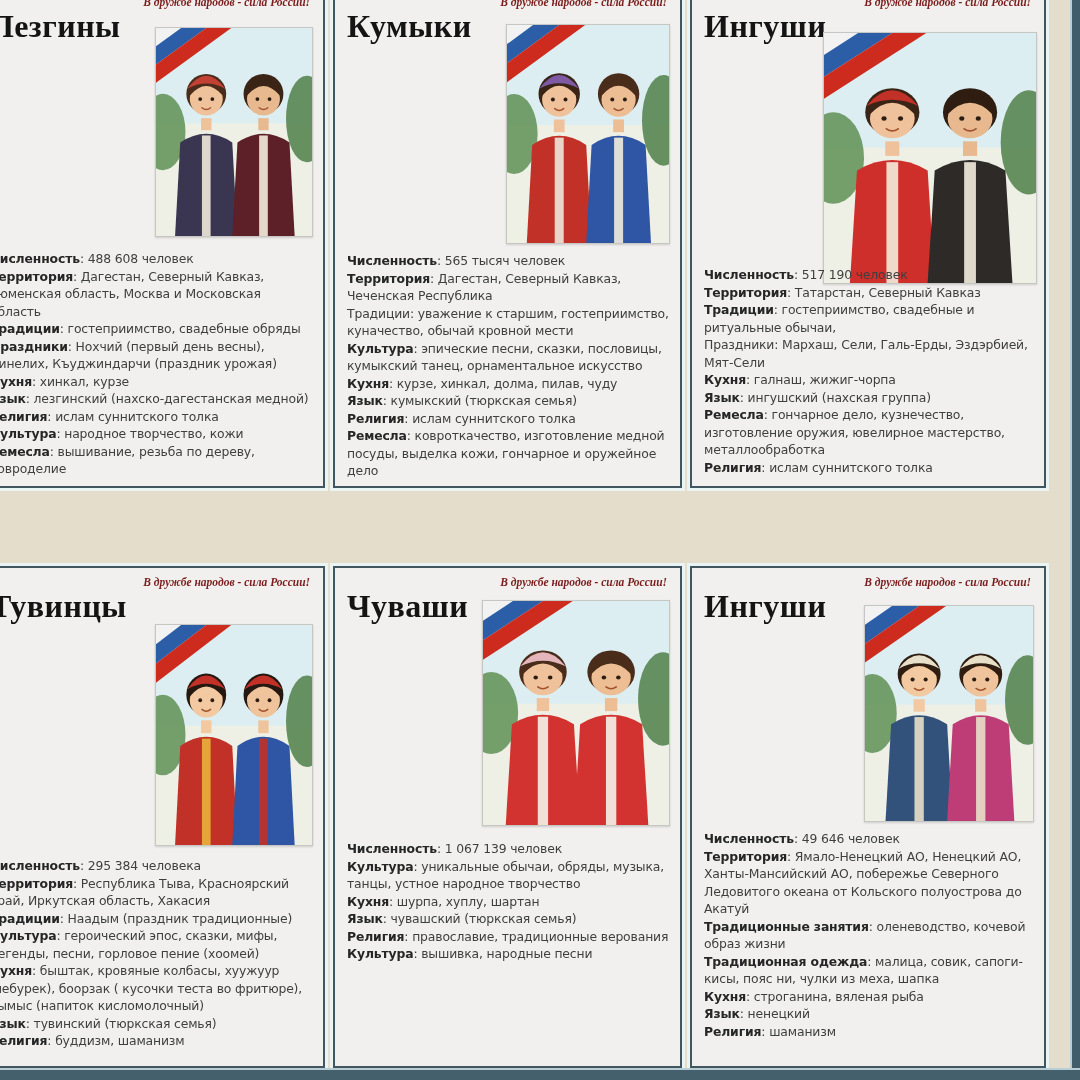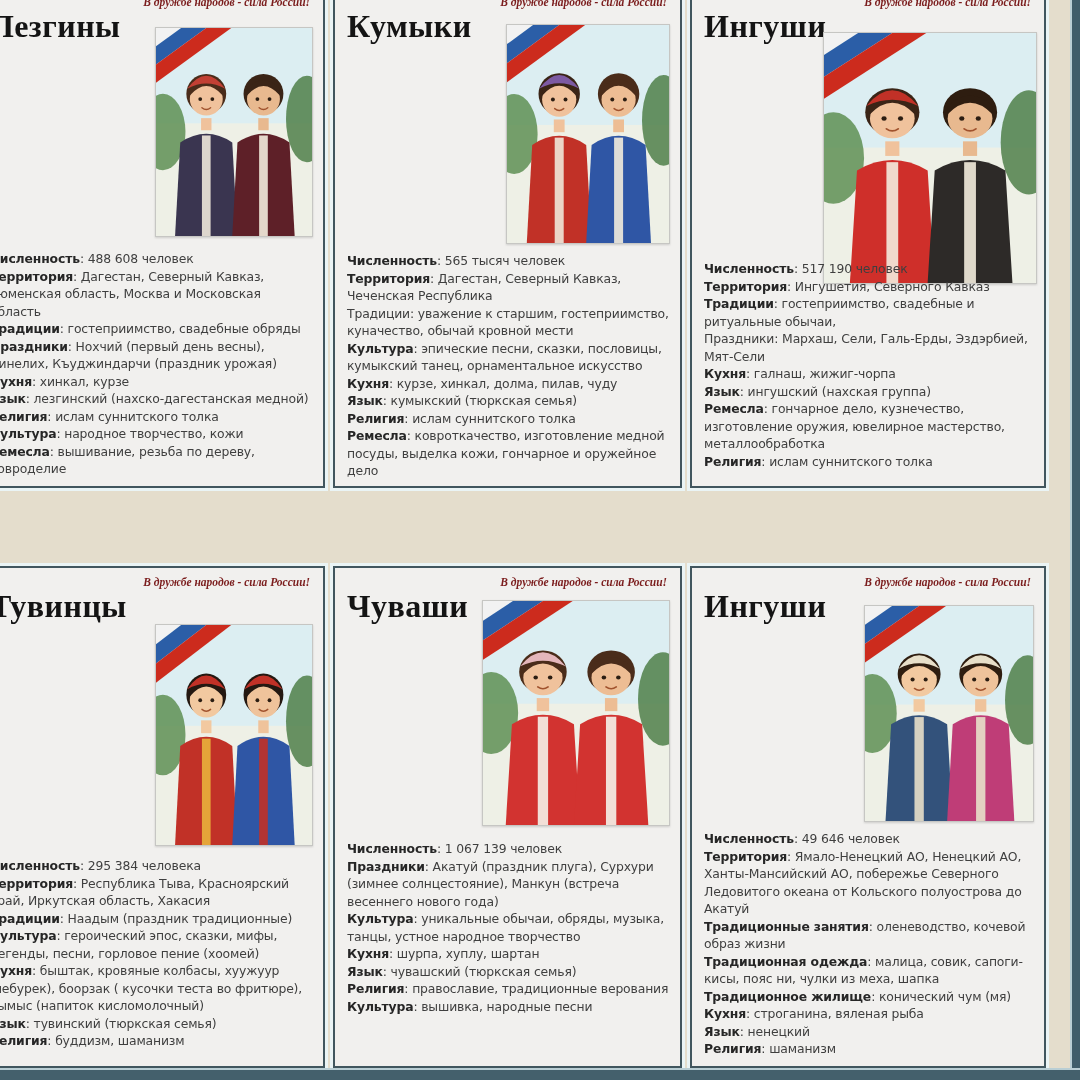--- a/index.html
+++ b/index.html
@@ -41,21 +41,21 @@
   .card-3 .photo{top:56px;width:156px;height:220px}
   .card-4 .photo{top:32px;width:186px;height:224px}
   .card-5 .photo{top:37px;width:168px;height:215px}
 
   .text{
     position:absolute;left:12px;right:10px;
     font-size:12.4px;line-height:17.5px;color:#3f3f3f;letter-spacing:-.15px;
   }
   .card-0 .text{top:262px}
   .card-1 .text{top:264px}
-  .card-2 .text{top:272px}
+  .card-2 .text{top:278px}
   .card-3 .text{top:289px}
   .card-4 .text{top:272px}
   .card-5 .text{top:262px}
   .field{margin:0;}
   .field b{color:#262626;font-weight:bold;}
 
   .edge-right{
     position:absolute;top:0;right:0;width:8px;height:1080px;
     background:#3f5d6a;border-left:2px solid #b9ced4;
   }
@@ -212,21 +212,21 @@
             <circle cx="124" cy="82" r="19" fill="#e8b98f"></circle>
             <path d="M 105 78 Q 124 56 143 78 L 143 70 Q 124 50 105 70 Z" fill="#2e1d10"></path>
             <circle cx="117" cy="82" r="2.2" fill="#2b1d12"></circle>
             <circle cx="131" cy="82" r="2.2" fill="#2b1d12"></circle>
             <path d="M 119 92 Q 124 96 129 92" stroke="#a0522d" stroke-width="1.6" fill="none" stroke-linecap="round"></path>
           </g>
         </svg>
       </div>
       <div class="text">
         <p class="field"><b>Численность</b><span>: 517 190 человек</span></p>
-        <p class="field"><b>Территория</b><span>: Ингушетия, Северного Кавказ</span></p>
+        <p class="field"><b>Территория</b><span>: Татарстан, Северный Кавказ</span></p>
         <p class="field"><b>Традиции</b><span>: гостеприимство, свадебные и ритуальные обычаи,</span></p>
         <p class="field"><span>Праздники</span><span>: Мархаш,  Сели, Галь-Ерды, Эздэрбией, Мят-Сели</span></p>
         <p class="field"><b>Кухня</b><span>: галнаш, жижиг-чорпа</span></p>
         <p class="field"><b>Язык</b><span>: ингушский (нахская группа)</span></p>
         <p class="field"><b>Ремесла</b><span>: гончарное дело, кузнечество, изготовление оружия, ювелирное мастерство, металлообработка</span></p>
         <p class="field"><b>Религия</b><span>: ислам суннитского толка</span></p>
       </div>
     </section>
     <section class="card card-3">
       <p class="slogan">В дружбе народов - сила России!</p>
@@ -318,21 +318,20 @@
             <circle cx="124" cy="82" r="19" fill="#edbd94"></circle>
             <path d="M 105 78 Q 124 56 143 78 L 143 70 Q 124 50 105 70 Z" fill="#4a2c1a"></path>
             <circle cx="117" cy="82" r="2.2" fill="#2b1d12"></circle>
             <circle cx="131" cy="82" r="2.2" fill="#2b1d12"></circle>
             <path d="M 119 92 Q 124 96 129 92" stroke="#a0522d" stroke-width="1.6" fill="none" stroke-linecap="round"></path>
           </g>
         </svg>
       </div>
       <div class="text">
         <p class="field"><b>Численность</b><span>: 1 067 139 человек</span></p>
-        <p class="field"><b>Праздники</b><span>: Акатуй (праздник плуга), Сурхури (зимнее солнцестояние), Манкун (встреча весеннего нового года)</span></p>
         <p class="field"><b>Культура</b><span>: уникальные обычаи, обряды, музыка, танцы, устное народное творчество</span></p>
         <p class="field"><b>Кухня</b><span>: шурпа, хуплу, шартан</span></p>
         <p class="field"><b>Язык</b><span>: чувашский (тюркская семья)</span></p>
         <p class="field"><b>Религия</b><span>: православие, традиционные верования</span></p>
         <p class="field"><b>Культура</b><span>: вышивка, народные песни</span></p>
       </div>
     </section>
     <section class="card card-5">
       <p class="slogan">В дружбе народов - сила России!</p>
       <h2 class="title">Ингуши</h2>
@@ -374,21 +373,20 @@
             <path d="M 119 92 Q 124 96 129 92" stroke="#a0522d" stroke-width="1.6" fill="none" stroke-linecap="round"></path>
             <path d="M 102 70 Q 124 40 146 70 Q 124 58 102 70 Z" fill="#e8dfc9"></path>
           </g>
         </svg>
       </div>
       <div class="text">
         <p class="field"><b>Численность</b><span>: 49 646 человек</span></p>
         <p class="field"><b>Территория</b><span>: Ямало-Ненецкий АО, Ненецкий АО, Ханты-Мансийский АО,  побережье Северного Ледовитого океана от Кольского полуострова до Акатуй</span></p>
         <p class="field"><b>Традиционные занятия</b><span>: оленеводство, кочевой образ жизни</span></p>
         <p class="field"><b>Традиционная одежда</b><span>: малица, совик, сапоги-кисы, пояс ни, чулки из меха, шапка</span></p>
-        <p class="field"><b>Традиционное жилище</b><span>: конический чум (мя)</span></p>
         <p class="field"><b>Кухня</b><span>: строганина, вяленая рыба</span></p>
         <p class="field"><b>Язык</b><span>: ненецкий</span></p>
         <p class="field"><b>Религия</b><span>: шаманизм</span></p>
       </div>
     </section>
   </main>
 <div class="edge-right"></div>
 <div class="edge-bottom"></div>
 
 </body></html>

